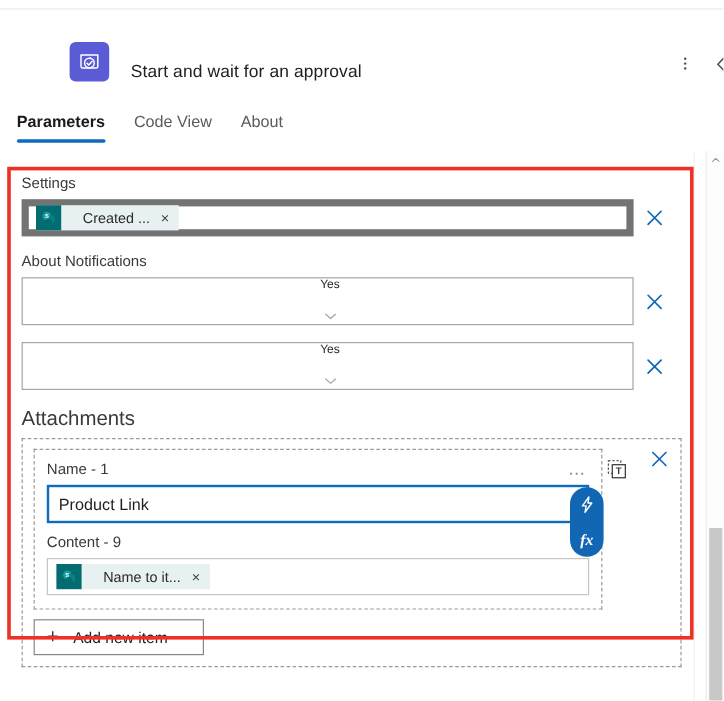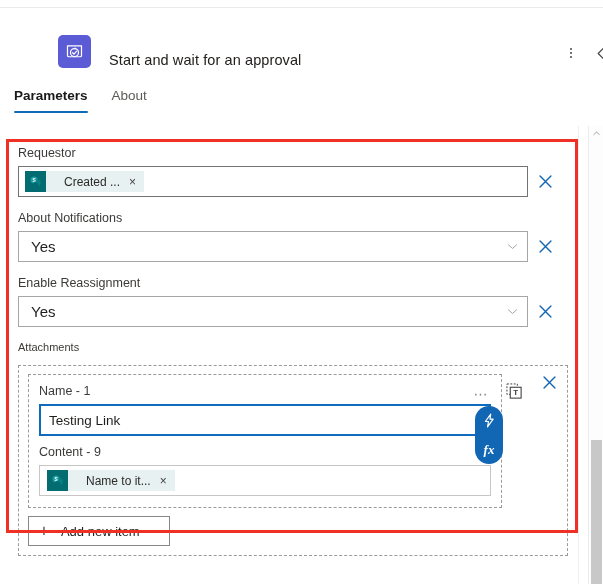--- a/index.html
+++ b/index.html
@@ -55,21 +55,21 @@
   .hdr-btn.collapse { margin-right: 5px; }
   .kebab-dot {
     width: 2.6px; height: 2.6px; border-radius: 50%;
     background: #4b4a48; display: block; margin: 1.6px 0;
   }
 
   
   .tabs {
     position: absolute; left: 0; top: 88px;
     width: 603px; height: 36px;
-    display: flex; align-items: flex-start;
+    display: flex; align-items: center;
     padding-left: 14px;
   }
   .tab {
     position: relative;
     font-size: 13.5px;
     color: #5d5b58;
     padding: 0 14px 10px 0;
     margin-right: 10px;
     white-space: nowrap;
     cursor: pointer;
@@ -105,21 +105,21 @@
     margin-bottom: 5px;
     line-height: 15px;
   }
 
   .field-row {
     display: flex; align-items: center;
     margin-bottom: 0;
   }
   .input-box {
     height: 31px;
-    border: 1px solid #737373;
+    border: 6px solid #737373;
     background: #ffffff;
     display: flex; align-items: center;
     padding-left: 6px;
     font-size: 13px; color: #201f1e;
     position: relative;
   }
   .input-box.w-main { width: 510px; }
   .remove-x {
     width: 34px; height: 31px;
     display: flex; align-items: center; justify-content: center;
@@ -146,37 +146,38 @@
     white-space: nowrap; overflow: hidden;
   }
   .token-x {
     padding-right: 8px;
     color: #45433f; font-size: 12px;
     cursor: pointer;
   }
 
   
   .dropdown {
-    height: 31px;
+    height: 40px;
     border: 1px solid #a7a6a4;
     background: #ffffff;
     display: flex; align-items: center;
     padding: 0 8px 0 12px;
-    font-size: 15px; color: #1f1e1d;
+    font-size: 10px; color: #1f1e1d;
     width: 510px;
     cursor: pointer;
+    flex-direction: column;
   }
   .dropdown .dd-value { flex: 1; }
 
   .field-block { margin-bottom: 14px; }
 
   
   .attach-label {
-    font-size: 11px; color: #3b3a38;
-    margin-bottom: 12px;
+    font-size: 17px; color: #3b3a38;
+    margin-bottom: 6px;
   }
   .attach-outer {
     border: 1px dashed #9c9a98;
     width: 550px;
     padding: 8px 9px 9px 9px;
     position: relative;
   }
   .attach-inner {
     border: 1px dashed #9c9a98;
     width: 474px;
@@ -315,28 +316,31 @@
         <path d="M9.5 2L3.2 8.5 9.5 15" fill="none" stroke="#4b4a48" stroke-width="1.2" stroke-linecap="round" stroke-linejoin="round"></path>
       </svg>
     </div>
   </div>
 
   <div class="tabs">
     <div class="tab active">
       <span>Parameters</span>
     </div>
     <div class="tab">
+      <span>Code View</span>
+    </div>
+    <div class="tab">
       <span>About</span>
     </div>
   </div>
 
   <div class="params">
 
     <div class="field-block">
-      <div class="field-label">Requestor</div>
+      <div class="field-label">Settings</div>
       <div class="field-row">
         <div class="input-box w-main">
           <span class="token">
             <span class="token-icon">
               <svg width="13" height="13" viewBox="0 0 16 16" aria-hidden="true">
                 <circle cx="6.2" cy="6.2" r="4.4" fill="#1a9ba1"></circle>
                 <circle cx="10.2" cy="9.6" r="4.2" fill="#038387"></circle>
                 <circle cx="8.4" cy="12.2" r="3.3" fill="#026d70"></circle>
                 <text x="4.2" y="8.3" font-size="6" fill="#ffffff" font-family="Liberation Sans, sans-serif" font-weight="bold">S</text>
               </svg>
@@ -364,21 +368,20 @@
         </div>
         <div class="remove-x">
           <svg width="15" height="15" viewBox="0 0 16 16" aria-hidden="true">
             <path d="M2.2 2.2L13.8 13.8M13.8 2.2L2.2 13.8" stroke="#1267b4" stroke-width="1.5" stroke-linecap="round"></path>
           </svg>
         </div>
       </div>
     </div>
 
     <div class="field-block">
-      <div class="field-label">Enable Reassignment</div>
       <div class="field-row">
         <div class="dropdown">
           <span class="dd-value">Yes</span>
           <svg width="13" height="13" viewBox="0 0 16 16" aria-hidden="true">
             <path d="M3 6l5 4.4L13 6" fill="none" stroke="#a3a2a0" stroke-width="1.2" stroke-linecap="round" stroke-linejoin="round"></path>
           </svg>
         </div>
         <div class="remove-x">
           <svg width="15" height="15" viewBox="0 0 16 16" aria-hidden="true">
             <path d="M2.2 2.2L13.8 13.8M13.8 2.2L2.2 13.8" stroke="#1267b4" stroke-width="1.5" stroke-linecap="round"></path>
@@ -401,21 +404,21 @@
         </div>
 
         <div class="attach-inner">
 
           <div class="inner-head">
             <div class="sub-label">Name - 1</div>
             <div class="ellipsis-btn">⋯</div>
           </div>
 
           <div class="text-input-focused">
-            <span>Testing Link</span>
+            <span>Product Link</span>
           </div>
 
           <div class="sub-label">Content - 9</div>
 
           <div class="content-box">
             <span class="token">
               <span class="token-icon">
                 <svg width="13" height="13" viewBox="0 0 16 16" aria-hidden="true">
                   <circle cx="6.2" cy="6.2" r="4.4" fill="#1a9ba1"></circle>
                   <circle cx="10.2" cy="9.6" r="4.2" fill="#038387"></circle>

